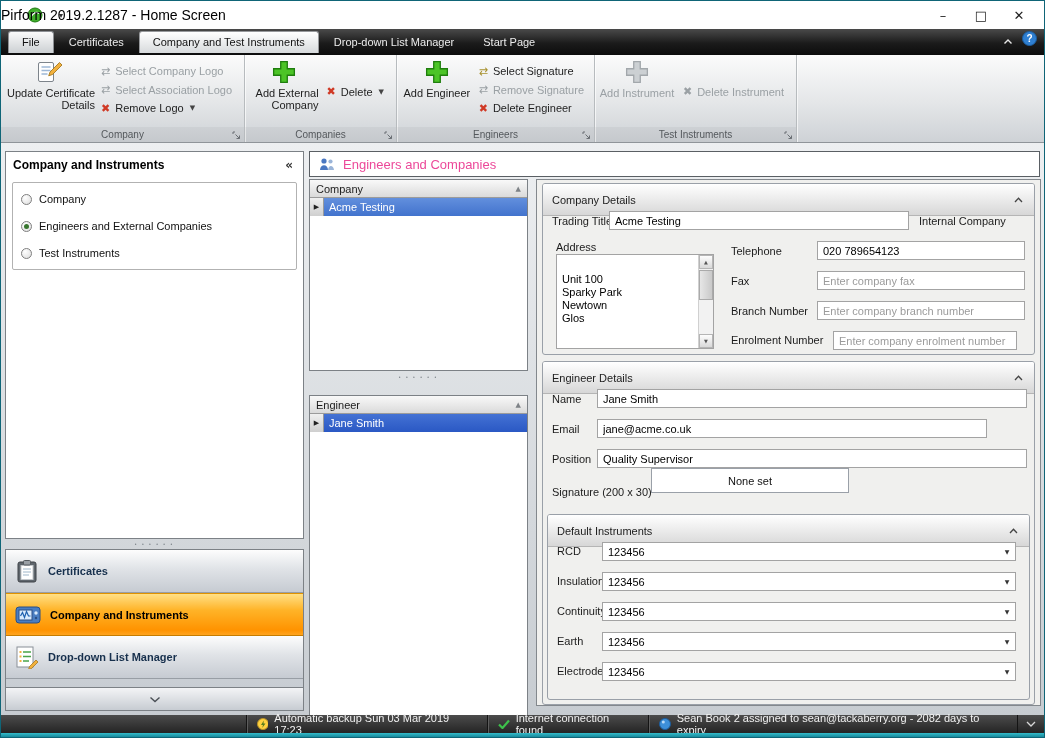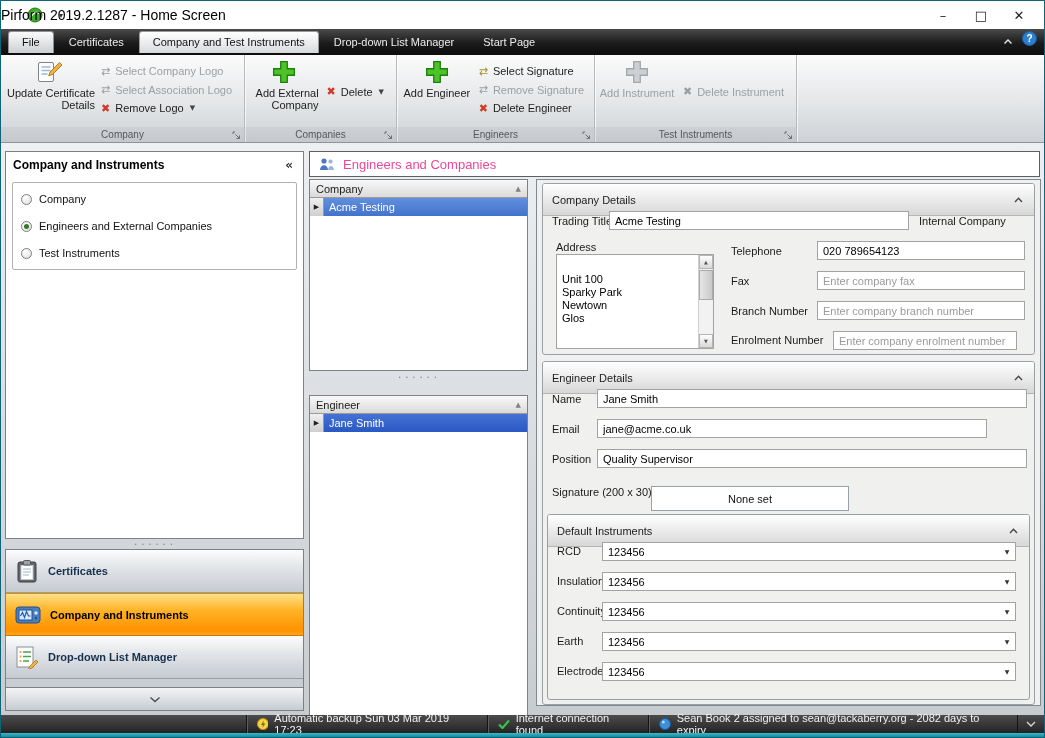--- a/index.html
+++ b/index.html
@@ -426,21 +426,21 @@
             </span>
         </div>
         <span class="flabel" style="left:9px;top:31px">Name</span>
         <input class="field" style="left: 54px; top: 27px; width: 430px;" value="Jane Smith">
         <span class="flabel" style="left:9px;top:61px">Email</span>
         <input class="field" style="left: 54px; top: 57px; width: 390px;" value="jane@acme.co.uk">
         <span class="flabel" style="left:9px;top:91px">Position</span>
         <input class="field" style="left: 54px; top: 87px; width: 430px;" value="Quality Supervisor">
 
         <span class="flabel" style="left:9px;top:124px">Signature (200 x 30)</span>
-        <div class="sigbtn" style="left:108px;top:124px;width:198px">
+        <div class="sigbtn" style="left:108px;top:106px;width:198px">
           <span>None set</span>
         </div>
 
         <div class="gbox" style="left:4px;top:152px;width:483px;height:186px">
           <div class="gbox-header">
             <span>Default Instruments</span>
             <span class="chev">
                 <svg width="9" height="6">
                   <path d="M1 5l3.5-3.8L8 5" stroke="#444" stroke-width="1.3" fill="none"></path>
                 </svg>

